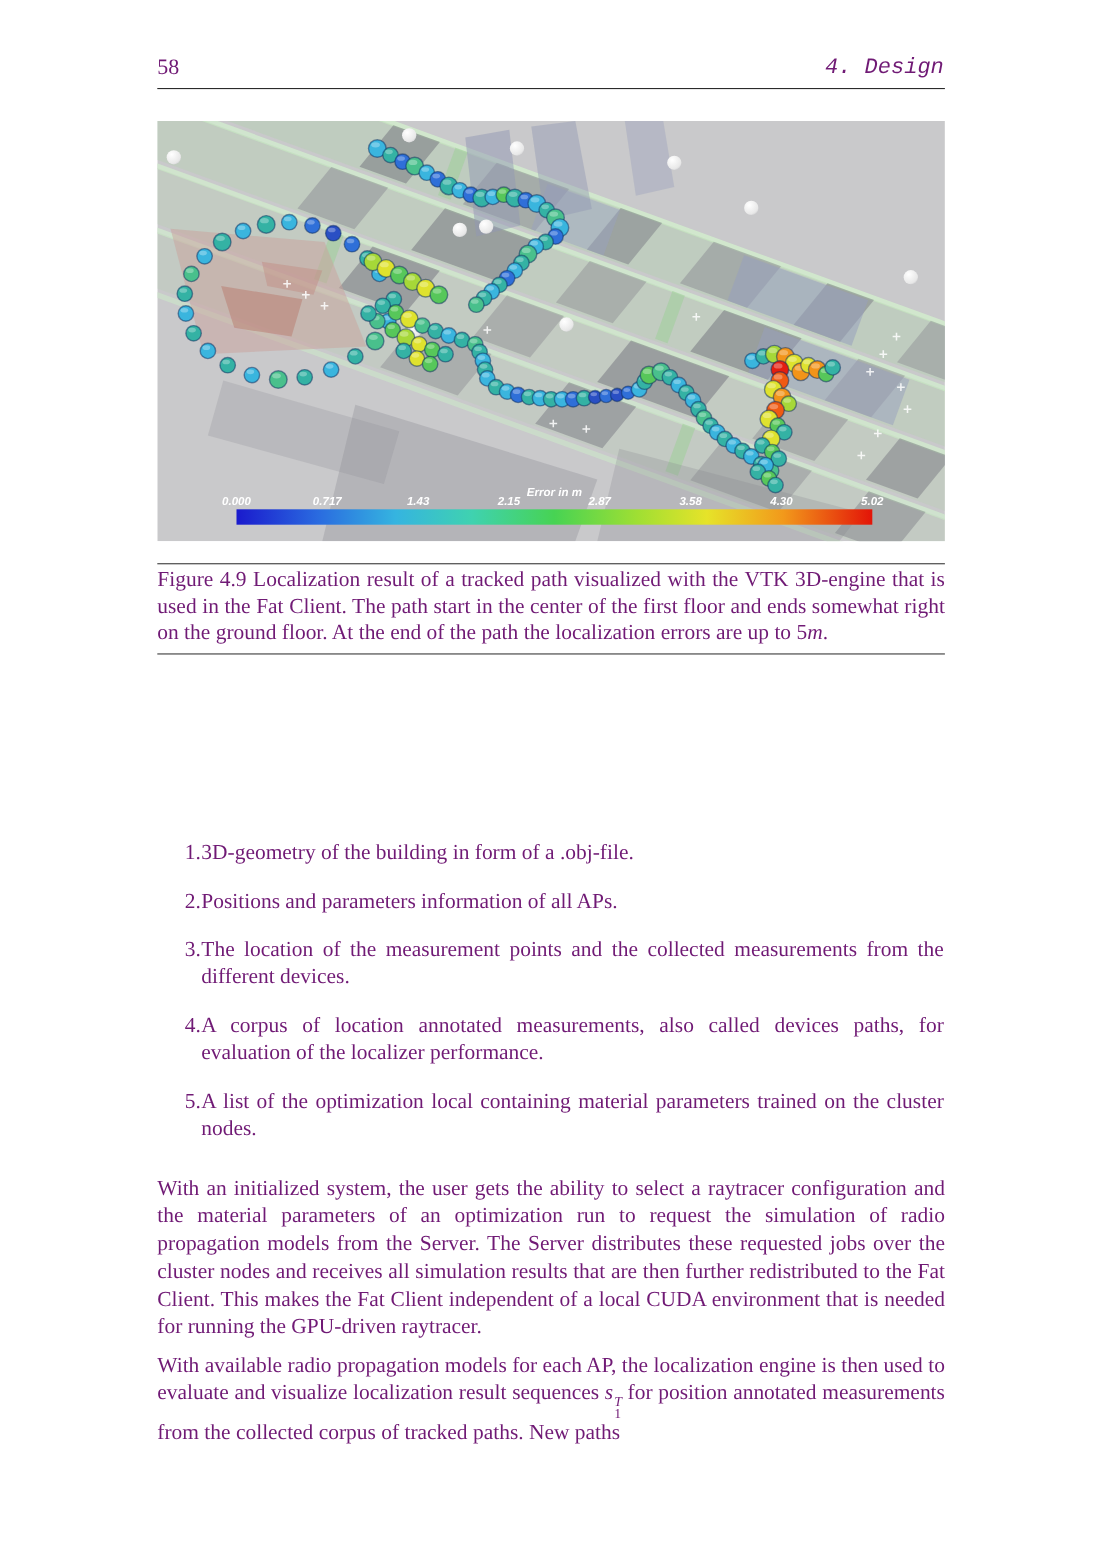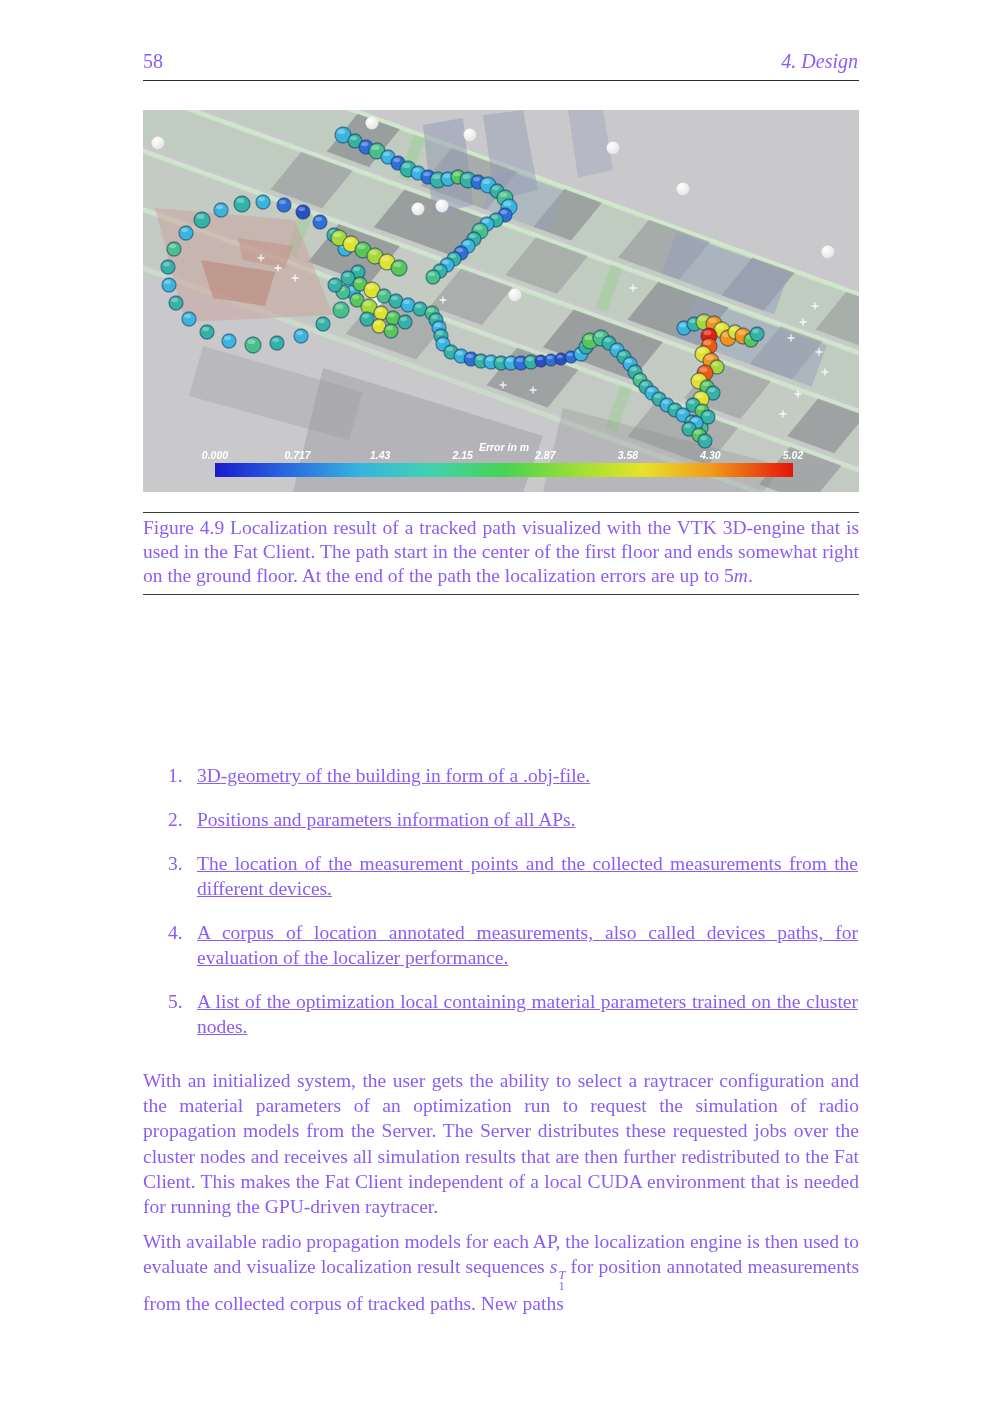--- a/index.html
+++ b/index.html
@@ -1,36 +1,36 @@
 <!DOCTYPE html>
 <html><head>
 <meta charset="utf-8">
 <style>
   html,body{margin:0;padding:0;background:#ffffff;}
   .page{position:relative;width:1000px;height:1414px;background:#ffffff;overflow:hidden;
-        font-family:"Liberation Serif", serif;color:#8b5cf6;}
+        font-family:"Liberation Serif", serif;color:#701a75;}
   
   .hdr-num{position:absolute;left:143px;top:50px;font-size:20px;}
-  .hdr-chap{position:absolute;right:142px;top:50px;font-size:20px;font-style:italic;}
+  .hdr-chap{position:absolute;right:142px;top:50px;font-size:20px;font-style:italic;font-family:Liberation Mono, monospace;}
   .hdr-rule{position:absolute;left:143px;top:80px;width:716px;border-top:1.5px solid #2b2b2b;}
   
   .fig{position:absolute;left:143px;top:110px;width:716px;height:382px;display:block;}
   .cb-label{font-family:"Liberation Sans",sans-serif;font-size:10.5px;font-style:italic;font-weight:bold;
             fill:#ffffff;}
   
   .caption{position:absolute;left:143px;top:512px;width:716px;}
   .cap-rule{border-top:1.2px solid #3a3a3a;height:0;}
   .cap-text{margin:3px 0 5px 0;font-size:19.5px;line-height:24.2px;text-align:justify;}
   .cap-text b{font-weight:normal;}
   .cap-text i{font-style:italic;}
   
   .para{position:absolute;left:143px;width:716px;margin:0;font-size:19.5px;line-height:25.2px;text-align:justify;}
   .li{position:absolute;left:168px;width:690px;font-size:19.5px;line-height:25.2px;}
   .li .num{position:absolute;left:0;top:0;}
-  .li .txt{display:block;margin-left:29px;text-align:justify;text-decoration:underline;}
+  .li .txt{display:block;margin-left:15px;text-align:justify;}
   
   .mvar i{font-style:italic;}
   .stack{display:inline-flex;flex-direction:column;align-items:flex-start;font-size:12.5px;
          line-height:10.5px;vertical-align:-6px;margin-left:1px;}
   .stack .st{font-style:italic;}
 </style>
 </head>
 <body>
 
 <div class="page">

